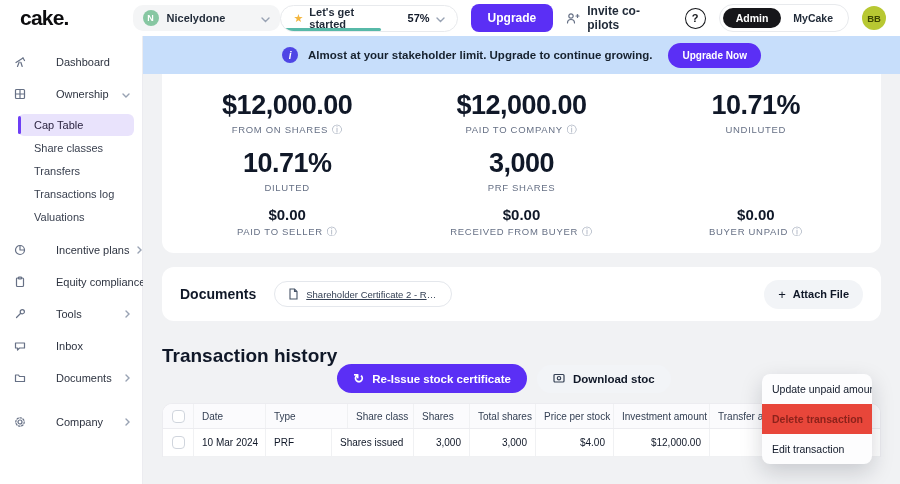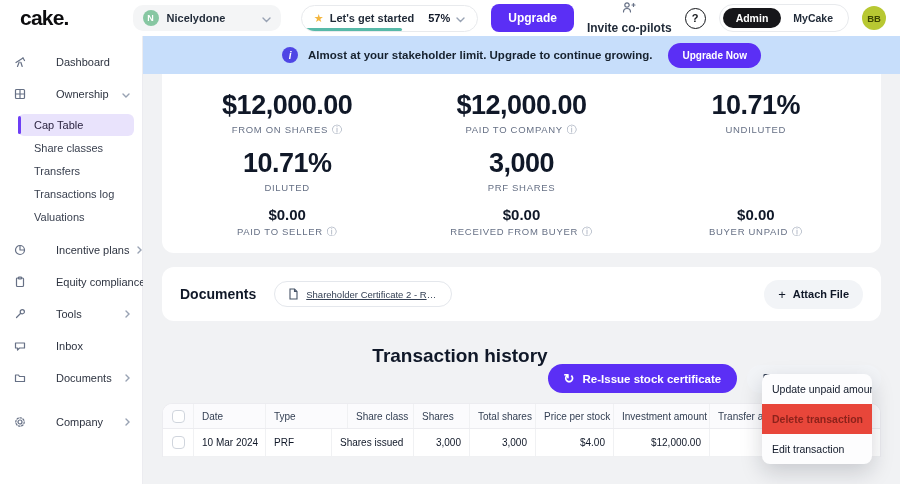--- a/index.html
+++ b/index.html
@@ -16,21 +16,21 @@
   .company-name { font-size:11px; font-weight:700; color:#1f2937; flex:1; }
   .right-group { margin-left:auto; display:flex; align-items:center; gap:13px; }
   .progress-pill { position:relative; height:27px; border:1px solid #e8eaed; border-radius:999px; background:#fff;
     display:flex; align-items:center; padding:0 12px; gap:6px; overflow:hidden; cursor:pointer; }
   .spark { color:#f4b63f; font-size:11px; }
   .gs-label { font-size:11px; font-weight:600; color:#1f2937; }
   .gs-pct { font-size:11px; font-weight:700; color:#101828; margin-left:8px; }
   .gs-bar { position:absolute; left:0; bottom:0; height:3px; width:57%; background:#57b9a8; border-radius:0 2px 2px 0; }
   .upgrade-btn { background:#5b2ff5; color:#fff; font-size:12px; font-weight:600; padding:7px 17px;
     border-radius:8px; border:none; cursor:pointer; }
-  .invite { display:flex; align-items:center; gap:7px; font-size:12px; font-weight:600; color:#1f2937; cursor:pointer;flex-direction:column; }
+  .invite { display:flex; align-items:center; gap:7px; font-size:12px; font-weight:600; color:#1f2937; cursor:pointer; }
   .help-btn { width:21px; height:21px; border:1.6px solid #14161a; border-radius:50%; font-size:11px; font-weight:700;
     color:#14161a; display:flex; align-items:center; justify-content:center; background:#fff; cursor:pointer; }
   .mode-toggle { border:1px solid #e8eaed; border-radius:999px; padding:3px; display:flex; background:#fff; }
   .mode-admin { background:#16161a; color:#fff; border-radius:999px; padding:4px 13px; font-size:10.5px; font-weight:600; cursor:pointer; }
   .mode-mycake { padding:4px 12px; font-size:10.5px; font-weight:600; color:#1f2937; cursor:pointer; }
   .avatar-bb { width:24px; height:24px; border-radius:50%; background:#b8c832; color:#3c4500; font-size:9.5px;
     font-weight:700; display:flex; align-items:center; justify-content:center; cursor:pointer; }
 
   
   .shell { display:flex; height:448px; }
@@ -73,21 +73,21 @@
   .docs-title { font-size:14px; font-weight:600; color:#101828; margin-right:18px; }
   .file-pill { border:1px solid #e4e7ec; border-radius:999px; padding:6px 13px; display:flex; align-items:center;
     gap:7px; max-width:178px; background:#fff; cursor:pointer; }
   .file-pill svg { stroke:#475467; fill:none; stroke-width:1.1; flex-shrink:0; }
   .file-link { font-size:9.5px; color:#344054; text-decoration:underline; white-space:nowrap; overflow:hidden;
     text-overflow:ellipsis; }
   .attach-btn { margin-left:auto; background:#f2f4f7; border:none; border-radius:999px; padding:8px 14px;
     font-size:11px; font-weight:600; color:#101828; display:flex; align-items:center; gap:7px; cursor:pointer; }
   .plus-g { font-size:13px; font-weight:500; line-height:1; }
 
-  .section-head { margin-top:24px; display:flex; justify-content:flex-end; align-items:flex-end; min-height:48px; }
+  .section-head { margin-top:24px; display:flex; justify-content:flex-start; align-items:flex-end; min-height:48px; }
   .txn-title { font-size:19px; font-weight:600; color:#101828; align-self:flex-start; }
   .btn-row { display:flex; gap:10px; align-items:center; }
   .reissue-btn { background:#5b2ff5; color:#fff; border:none; border-radius:999px; padding:8px 16px;
     font-size:11.5px; font-weight:600; display:flex; align-items:center; gap:8px; cursor:pointer; }
   .reissue-g { font-size:13px; line-height:1; }
   .download-btn { background:#f2f4f7; color:#101828; border:none; border-radius:999px; padding:8px 16px;
     font-size:11.5px; font-weight:600; display:flex; align-items:center; gap:8px; white-space:nowrap; cursor:pointer; }
   .download-btn svg { stroke:#344054; fill:none; stroke-width:1.2; }
 
   .table-card { margin-top:10px; background:#fff; border-radius:10px 10px 0 0; overflow:hidden; border:1px solid #ececf0; border-bottom:none; }

